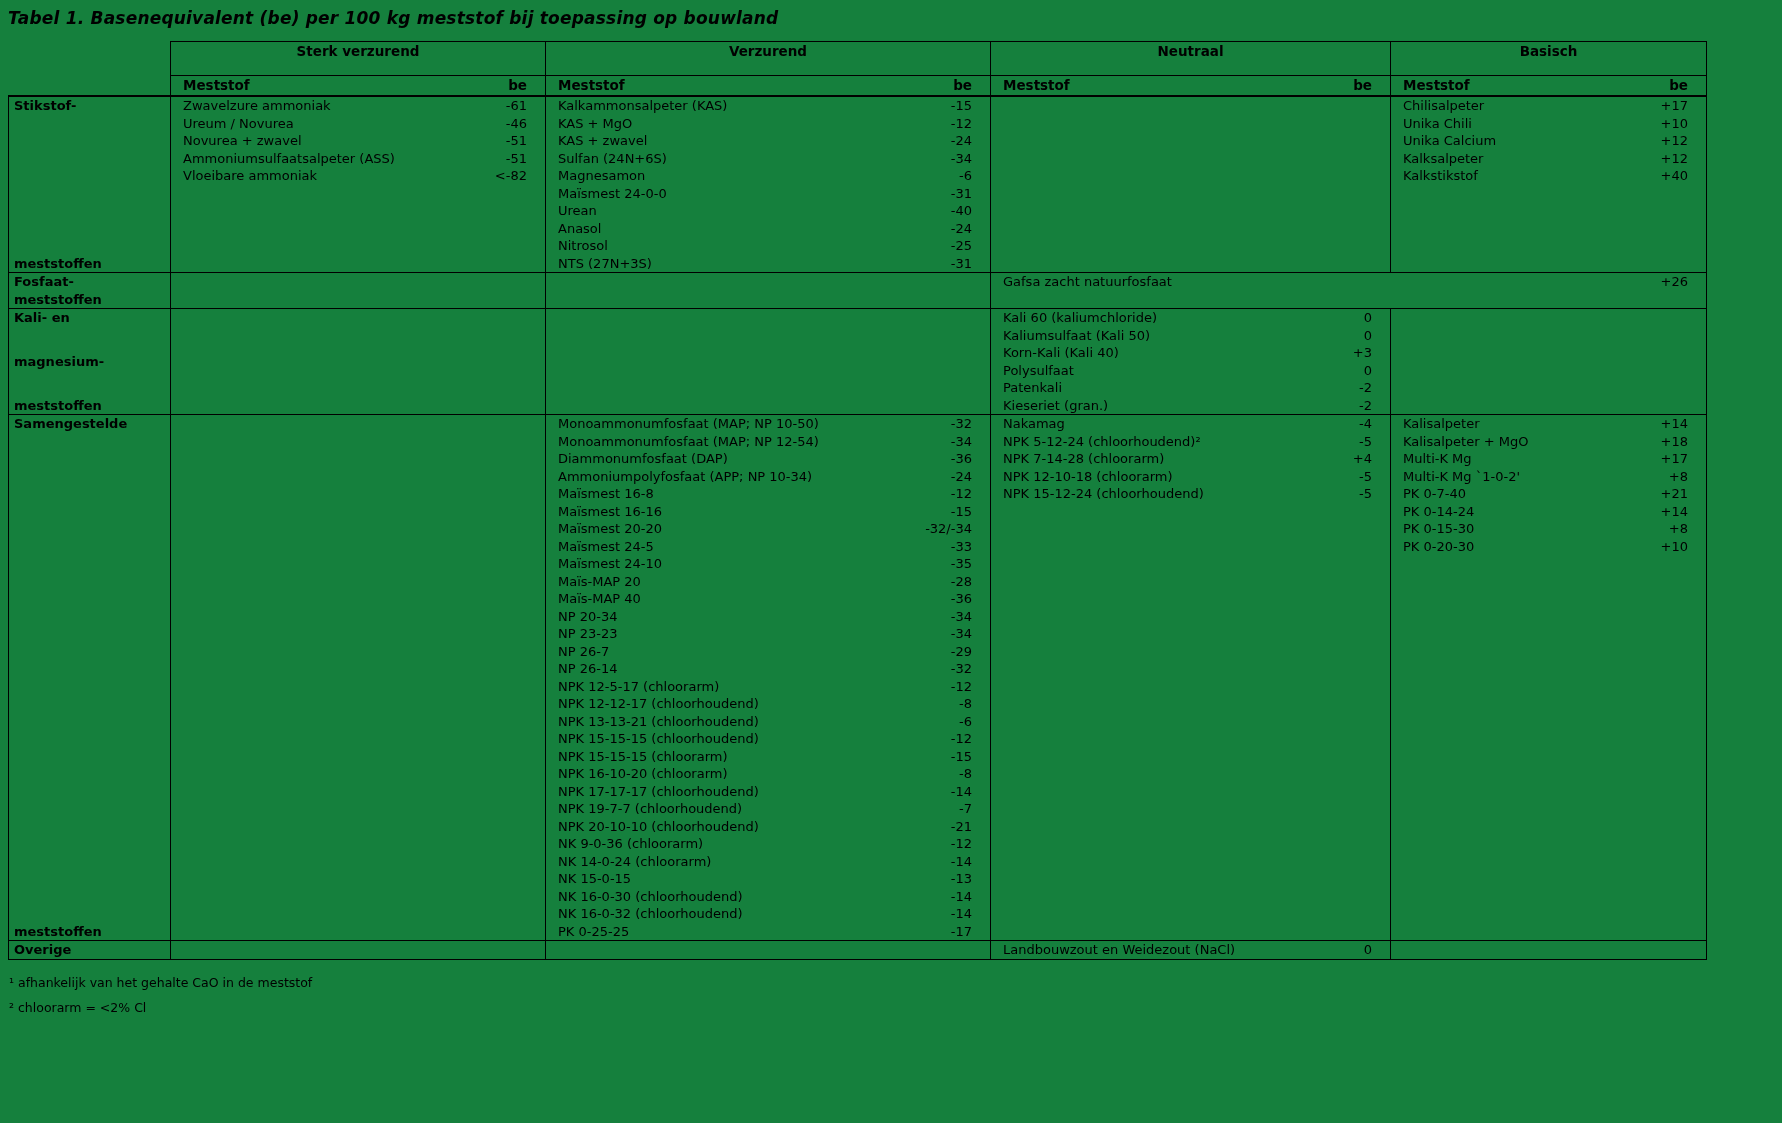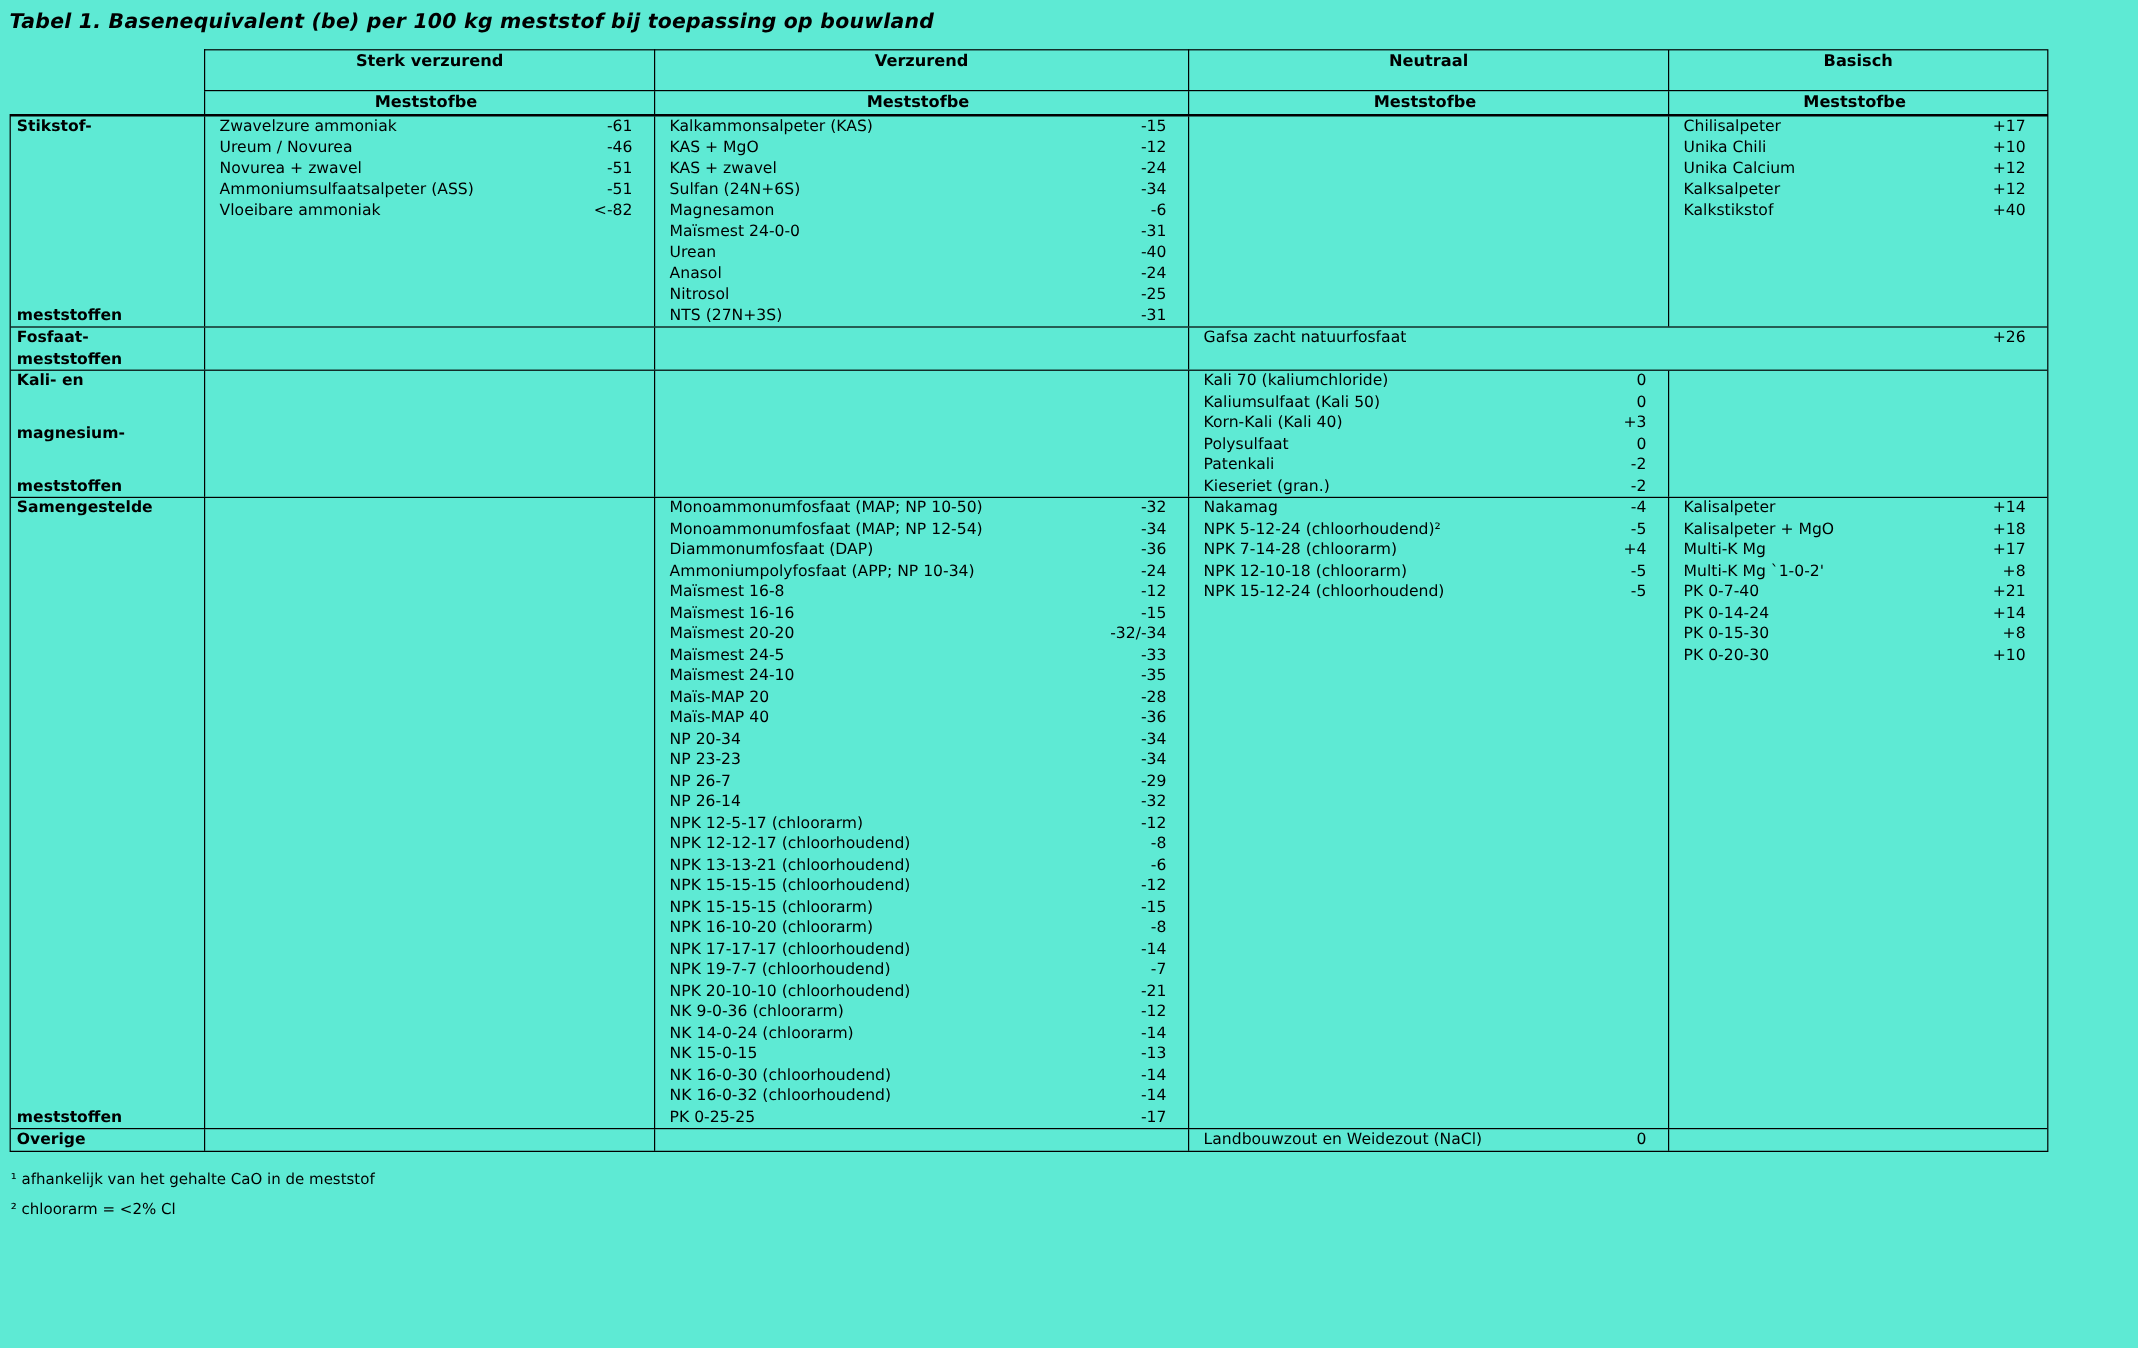--- a/index.html
+++ b/index.html
@@ -1,21 +1,21 @@
 <!DOCTYPE html>
 <html><head>
 <meta charset="utf-8">
 <style>
   * { box-sizing: border-box; }
   html, body { margin: 0; padding: 0; }
   body {
     width: 1782px; height: 1123px; background: #ffffff; color: #000000;
     font-family: "DejaVu Sans", "Liberation Sans", sans-serif;
   }
-  .page { position: relative; width: 1782px; height: 1123px; overflow: hidden; background: #5eead4; }
+  .page { position: relative; width: 1782px; height: 1123px; overflow: hidden; background: #15803d; }
 
   .title {
     margin: 8px 0 0 8px;
     font-size: 17px; font-weight: bold; font-style: italic;
     letter-spacing: 0.2px;
   }
 
   .ftable { margin: 13px 0 0 8px; width: 1699px; }
 
   
@@ -23,21 +23,21 @@
   .hrow { display: flex; }
   .hrow1 .hc {
     border-top: 1px solid #000; border-left: 1px solid #000; border-bottom: 1px solid #000;
     height: 35px; line-height: 19px; text-align: center;
     font-weight: bold; font-size: 13.5px;
   }
   .hrow1 .hc:last-child { border-right: 1px solid #000; }
   .hrow2 .hc {
     border-left: 1px solid #000;
     height: 19px; line-height: 18px;
-    display: flex; justify-content: center;
+    display: flex; justify-content: space-between;
     font-weight: bold; font-size: 13.5px;
   }
   .hrow2 .hc:last-child { border-right: 1px solid #000; }
   .mlabel { padding-left: 12px; }
   .belabel { padding-right: 18px; }
 
   .w-sterk { width: 375px; }
   .w-verzurend { width: 445px; }
   .w-neutraal { width: 400px; }
   .w-basisch { width: 317px; }
@@ -212,21 +212,21 @@
         <div class="section-row">
           <div class="label-cell">
             <div>Kali- en</div>
             <div>magnesium-</div>
             <div>meststoffen</div>
           </div>
           <div class="group-cell col-sterk"></div>
           <div class="group-cell col-verzurend"></div>
           <div class="group-cell col-neutraal">
             <div class="frow">
-              <span class="fname">Kali 70 (kaliumchloride)</span>
+              <span class="fname">Kali 60 (kaliumchloride)</span>
               <span class="fval">0</span>
             </div>
             <div class="frow">
               <span class="fname">Kaliumsulfaat (Kali 50)</span>
               <span class="fval">0</span>
             </div>
             <div class="frow">
               <span class="fname">Korn-Kali (Kali 40)</span>
               <span class="fval">+3</span>
             </div>

